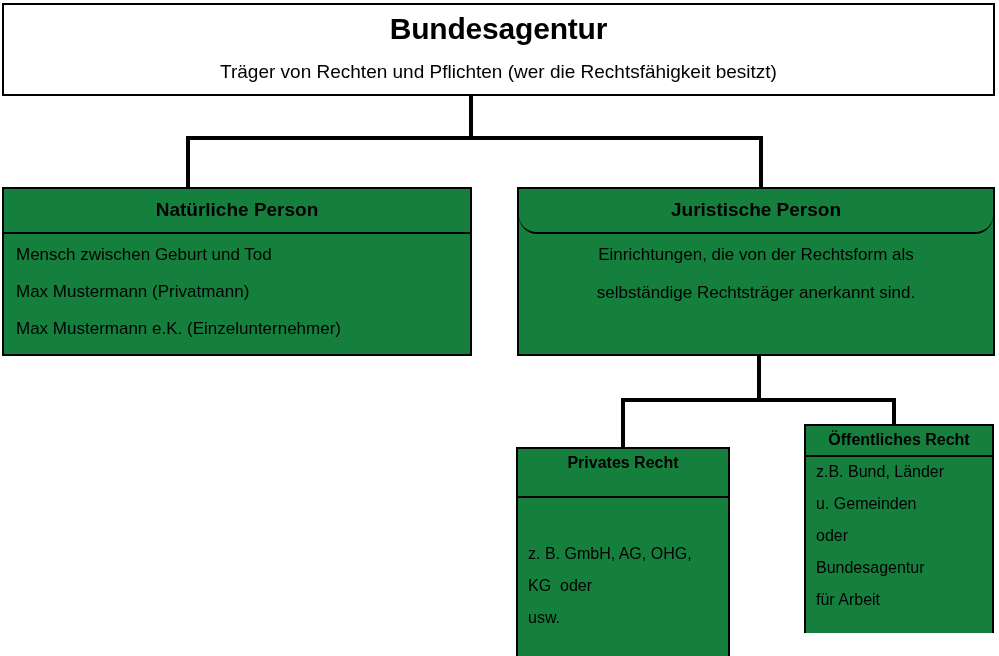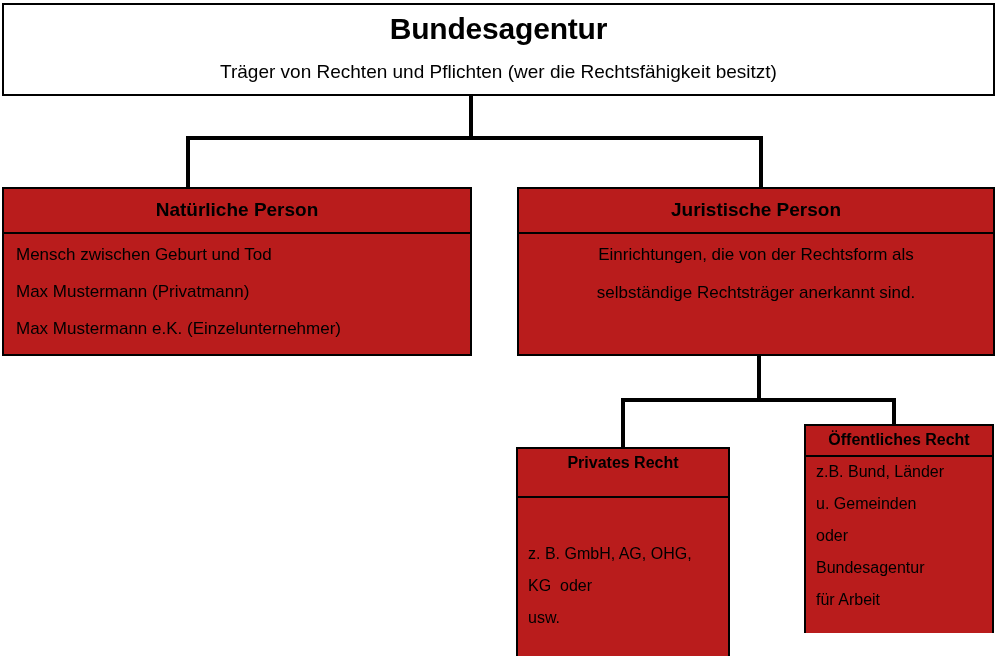--- a/index.html
+++ b/index.html
@@ -19,21 +19,21 @@
     height: 656px;
     background: #ffffff;
     overflow: hidden;
   }
 
   
   .box {
     position: absolute;
     box-sizing: border-box;
     border: 2px solid #000000;
-    background: #b91c1c;
+    background: #15803d;
   }
   .box.white { background: #ffffff; }
 
   .box-header {
     box-sizing: border-box;
     width: 100%;
     text-align: center;
     font-weight: bold;
     color: #000000;
     border-bottom: 2px solid #000000;
@@ -94,20 +94,21 @@
   #jur-box {
     left: 517px;
     top: 187px;
     width: 478px;
     height: 169px;
   }
   #jur-box .box-header {
     height: 45px;
     line-height: 42px;
     font-size: 19px;
+    border-radius: 18px;
   }
   #jur-box .box-body { padding: 12px 14px 0 14px; }
   #jur-box .body-line {
     font-size: 17px;
     line-height: 1.0;
     margin-bottom: 21px;
     text-align: center;
   }
 
   

